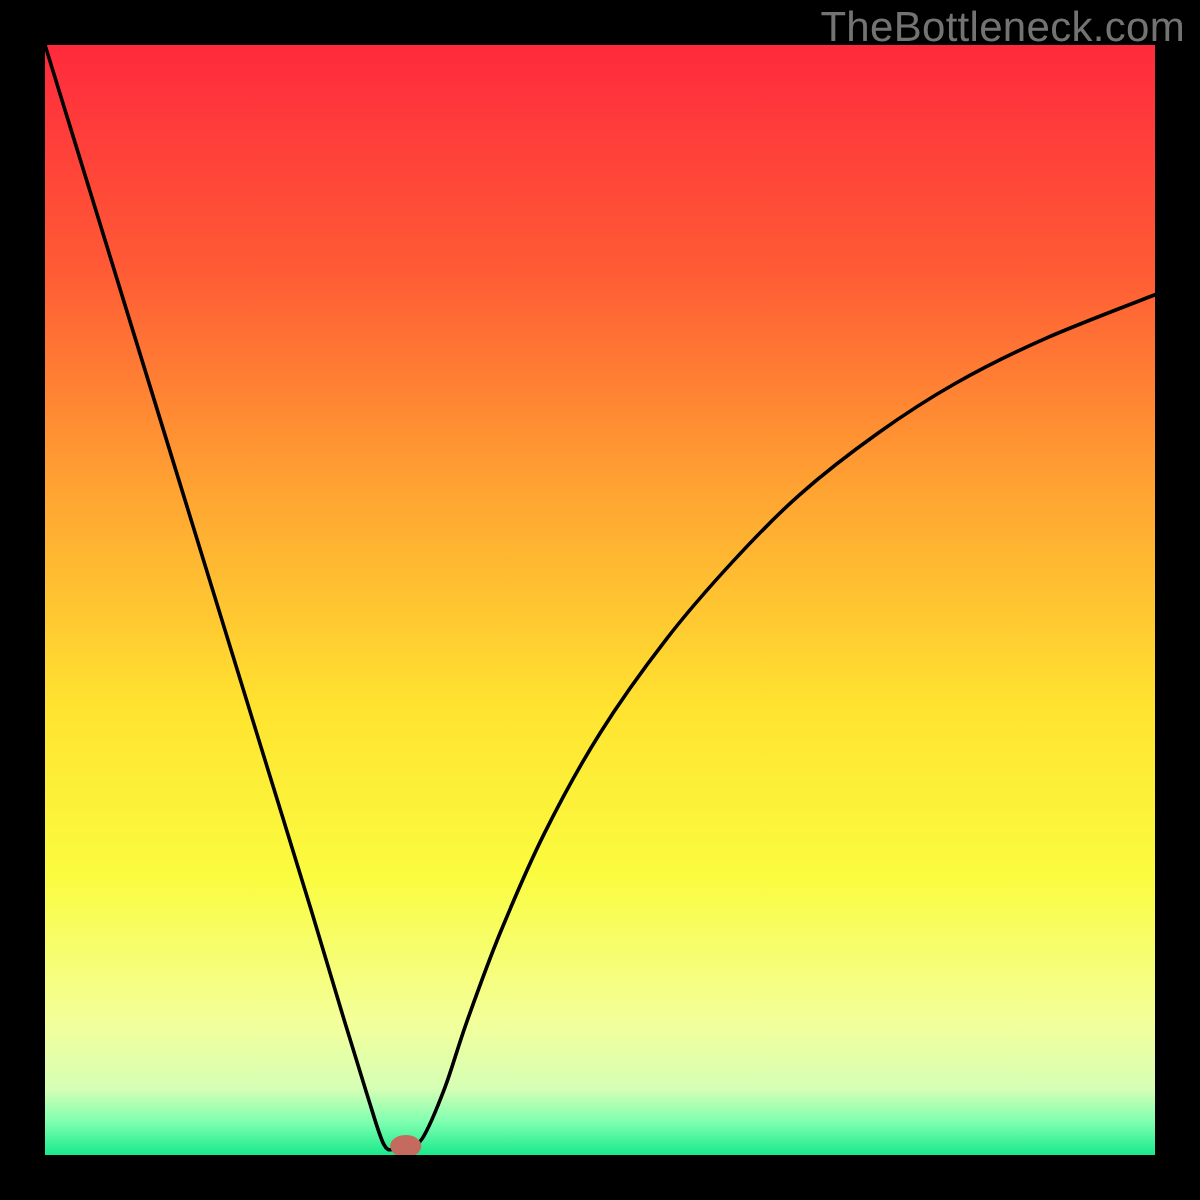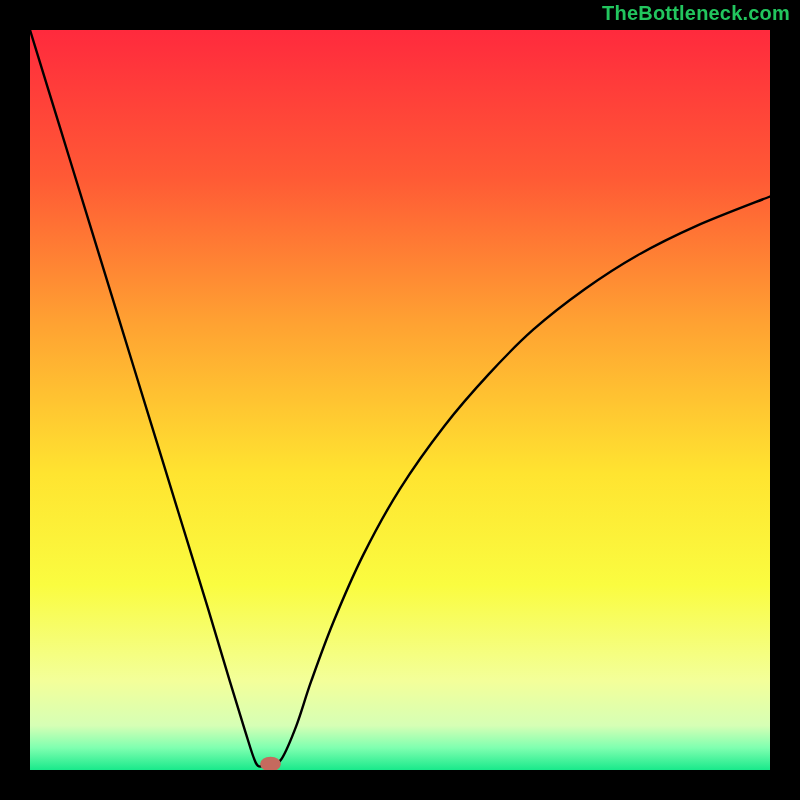--- a/index.html
+++ b/index.html
@@ -13,23 +13,23 @@
   }
   .container {
     position: relative;
     width: 800px;
     height: 800px;
   }
   .watermark {
     position: absolute;
     top: 2px;
     right: 10px;
-    font-size: 20px;
-    font-weight: bold;
-    color: #22c55e;
+    font-size: 28px;
+    font-weight: normal;
+    color: #737373;
     letter-spacing: 0.2px;
     z-index: 10;
   }
   .plot-area {
     position: absolute;
     left: 30px;
     top: 30px;
     width: 740px;
     height: 740px;
   }

